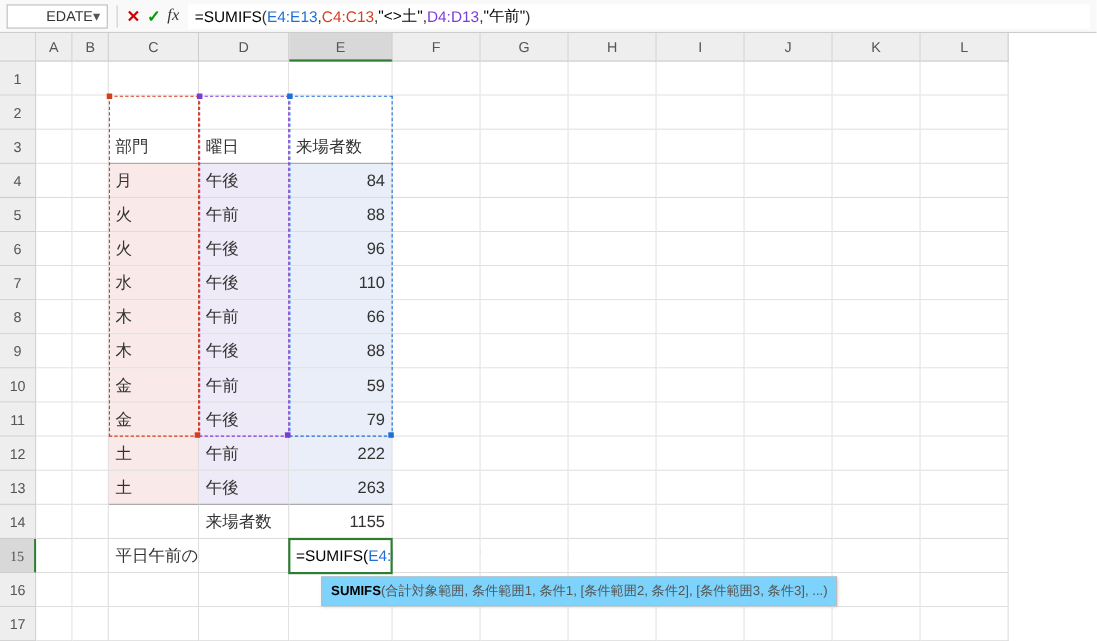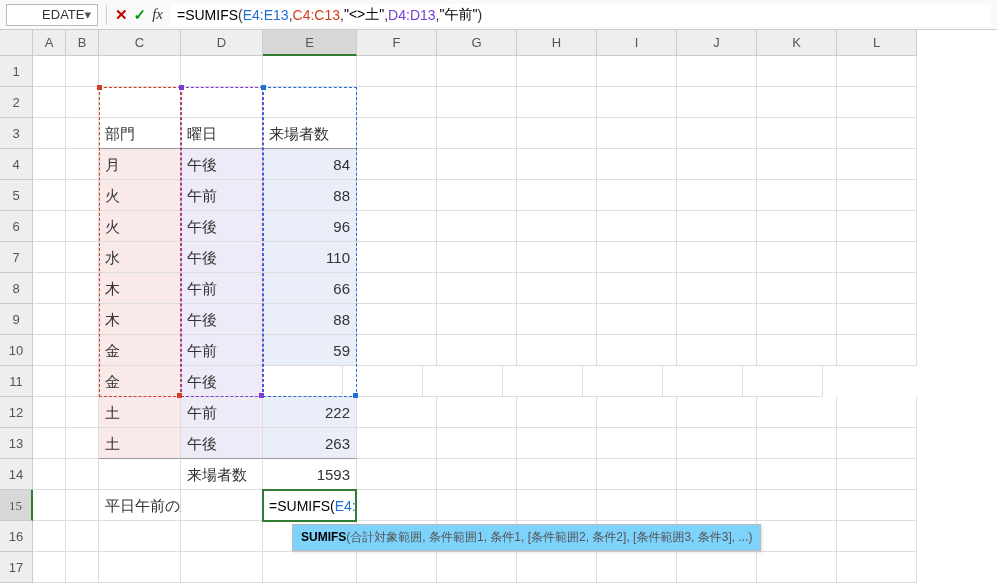--- a/index.html
+++ b/index.html
@@ -249,20 +249,21 @@
         <div class="cell cw-J"></div>
         <div class="cell cw-K"></div>
         <div class="cell cw-L"></div>
       </div>
       <div class="row">
         <div class="rowhdr">11</div>
         <div class="cell cw-A"></div>
         <div class="cell cw-B"></div>
         <div class="cell cw-C selC">金</div>
         <div class="cell cw-D selD">午後</div>
+        <div class="cell cw-E selE num">79</div>
         <div class="cell cw-F"></div>
         <div class="cell cw-G"></div>
         <div class="cell cw-H"></div>
         <div class="cell cw-I"></div>
         <div class="cell cw-J"></div>
         <div class="cell cw-K"></div>
         <div class="cell cw-L"></div>
       </div>
       <div class="row">
         <div class="rowhdr">12</div>
@@ -293,21 +294,21 @@
         <div class="cell cw-J"></div>
         <div class="cell cw-K"></div>
         <div class="cell cw-L"></div>
       </div>
       <div class="row">
         <div class="rowhdr">14</div>
         <div class="cell cw-A"></div>
         <div class="cell cw-B"></div>
         <div class="cell cw-C" style="text-align: center; overflow: visible;"></div>
         <div class="cell cw-D" style="text-align: left; position: relative;">来場者数</div>
-        <div class="cell cw-E num">1593</div>
+        <div class="cell cw-E num">1155</div>
         <div class="cell cw-F"></div>
         <div class="cell cw-G"></div>
         <div class="cell cw-H"></div>
         <div class="cell cw-I"></div>
         <div class="cell cw-J"></div>
         <div class="cell cw-K"></div>
         <div class="cell cw-L"></div>
       </div>
       <div class="row">
         <div class="rowhdr active">15</div>

